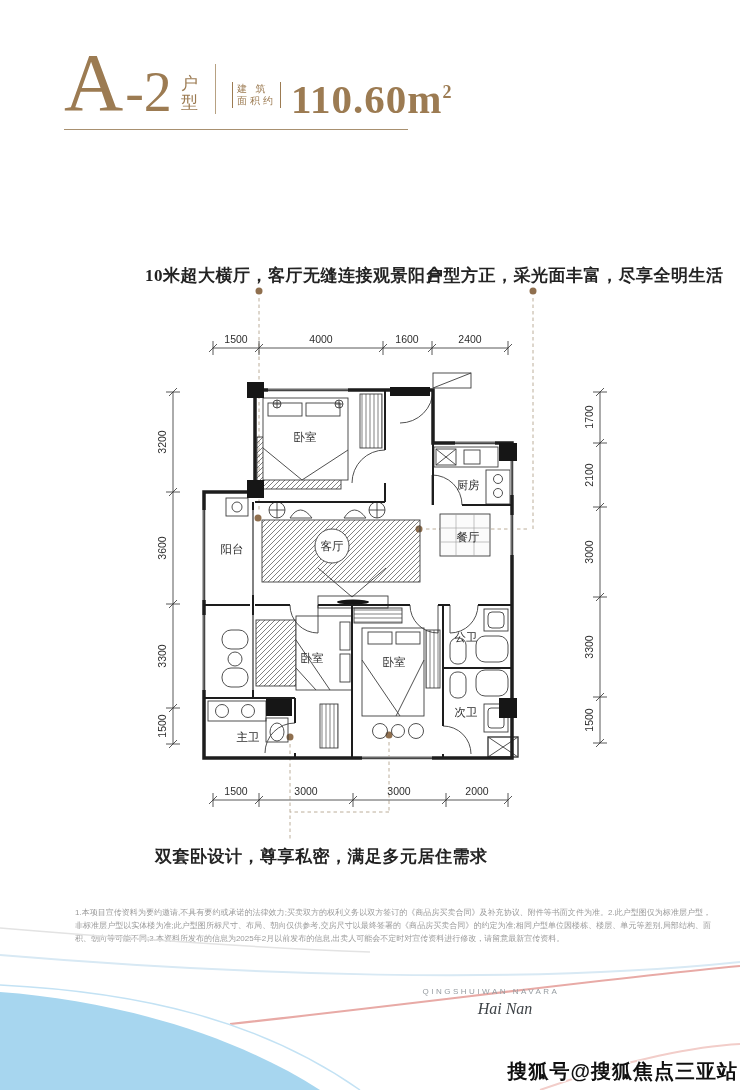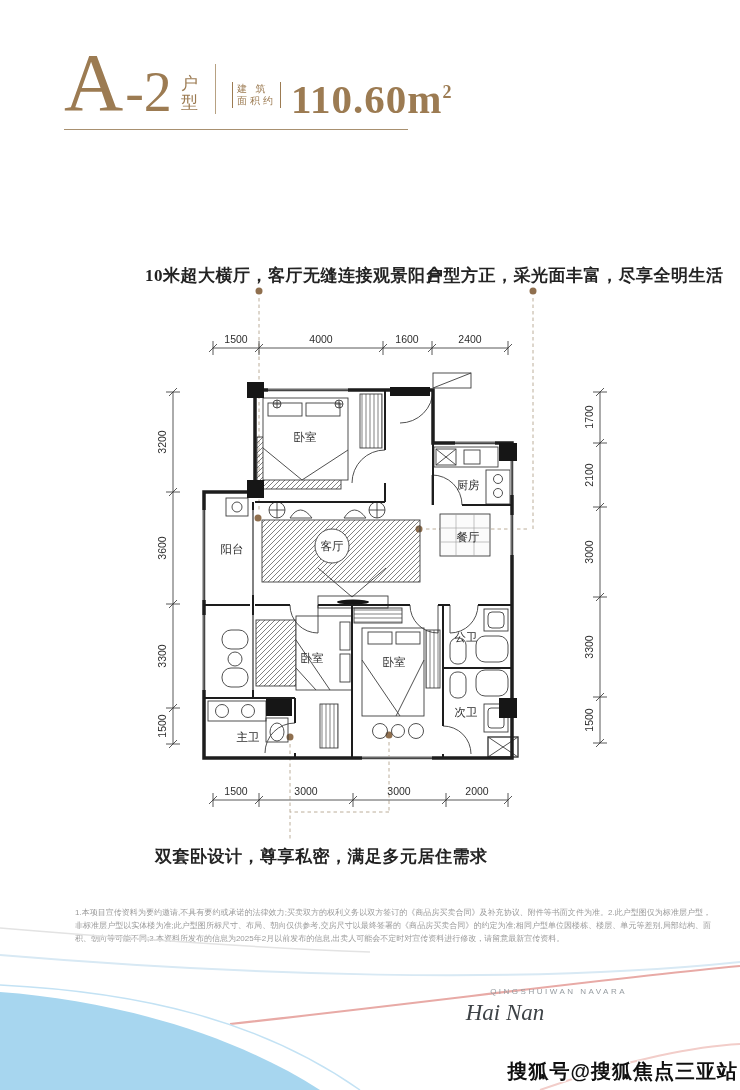--- a/index.html
+++ b/index.html
@@ -31,22 +31,22 @@
   .plan text{font-family:"Liberation Sans",sans-serif;}
   .plan .room{font-family:"Liberation Serif",serif;font-size:11.5px;fill:#2d2d2d;}
   .plan .dim{font-size:10.5px;fill:#2e2e2e;}
   
   .legal{position:absolute;left:75px;top:906px;width:636px;font-size:8px;line-height:13px;
          color:#9a9a9a;text-align:justify;}
   
   .ribbons{position:absolute;left:0;top:900px;}
   .brand-blk{position:absolute;left:355px;top:980px;width:300px;text-align:center;color:#3e4347;}
   .brand{font-size:27px;font-weight:700;letter-spacing:9px;}
-  .subbrand{font-size:8px;letter-spacing:2.5px;color:#969ca1;text-align:right;padding-right:28px;margin-top:7px;}
-  .region{font-family:"Liberation Serif",serif;font-style:italic;font-size:23px;margin-top:4px;}
+  .subbrand{font-size:8px;letter-spacing:2.5px;color:#969ca1;padding-right:28px;margin-top:7px;}
+  .region{font-family:"Liberation Serif",serif;font-style:italic;font-size:16px;margin-top:4px;}
   .watermark{position:absolute;right:2px;top:1058px;font-size:20px;font-weight:700;color:#111;
              letter-spacing:1px;white-space:nowrap;
              text-shadow:-1px -1px 0 #fff,1px -1px 0 #fff,-1px 1px 0 #fff,1px 1px 0 #fff,0 0 3px #fff;margin-left:44px;}
 </style>
 </head>
 <body>
 
 <div class="page">
 
   <div class="hdr">

